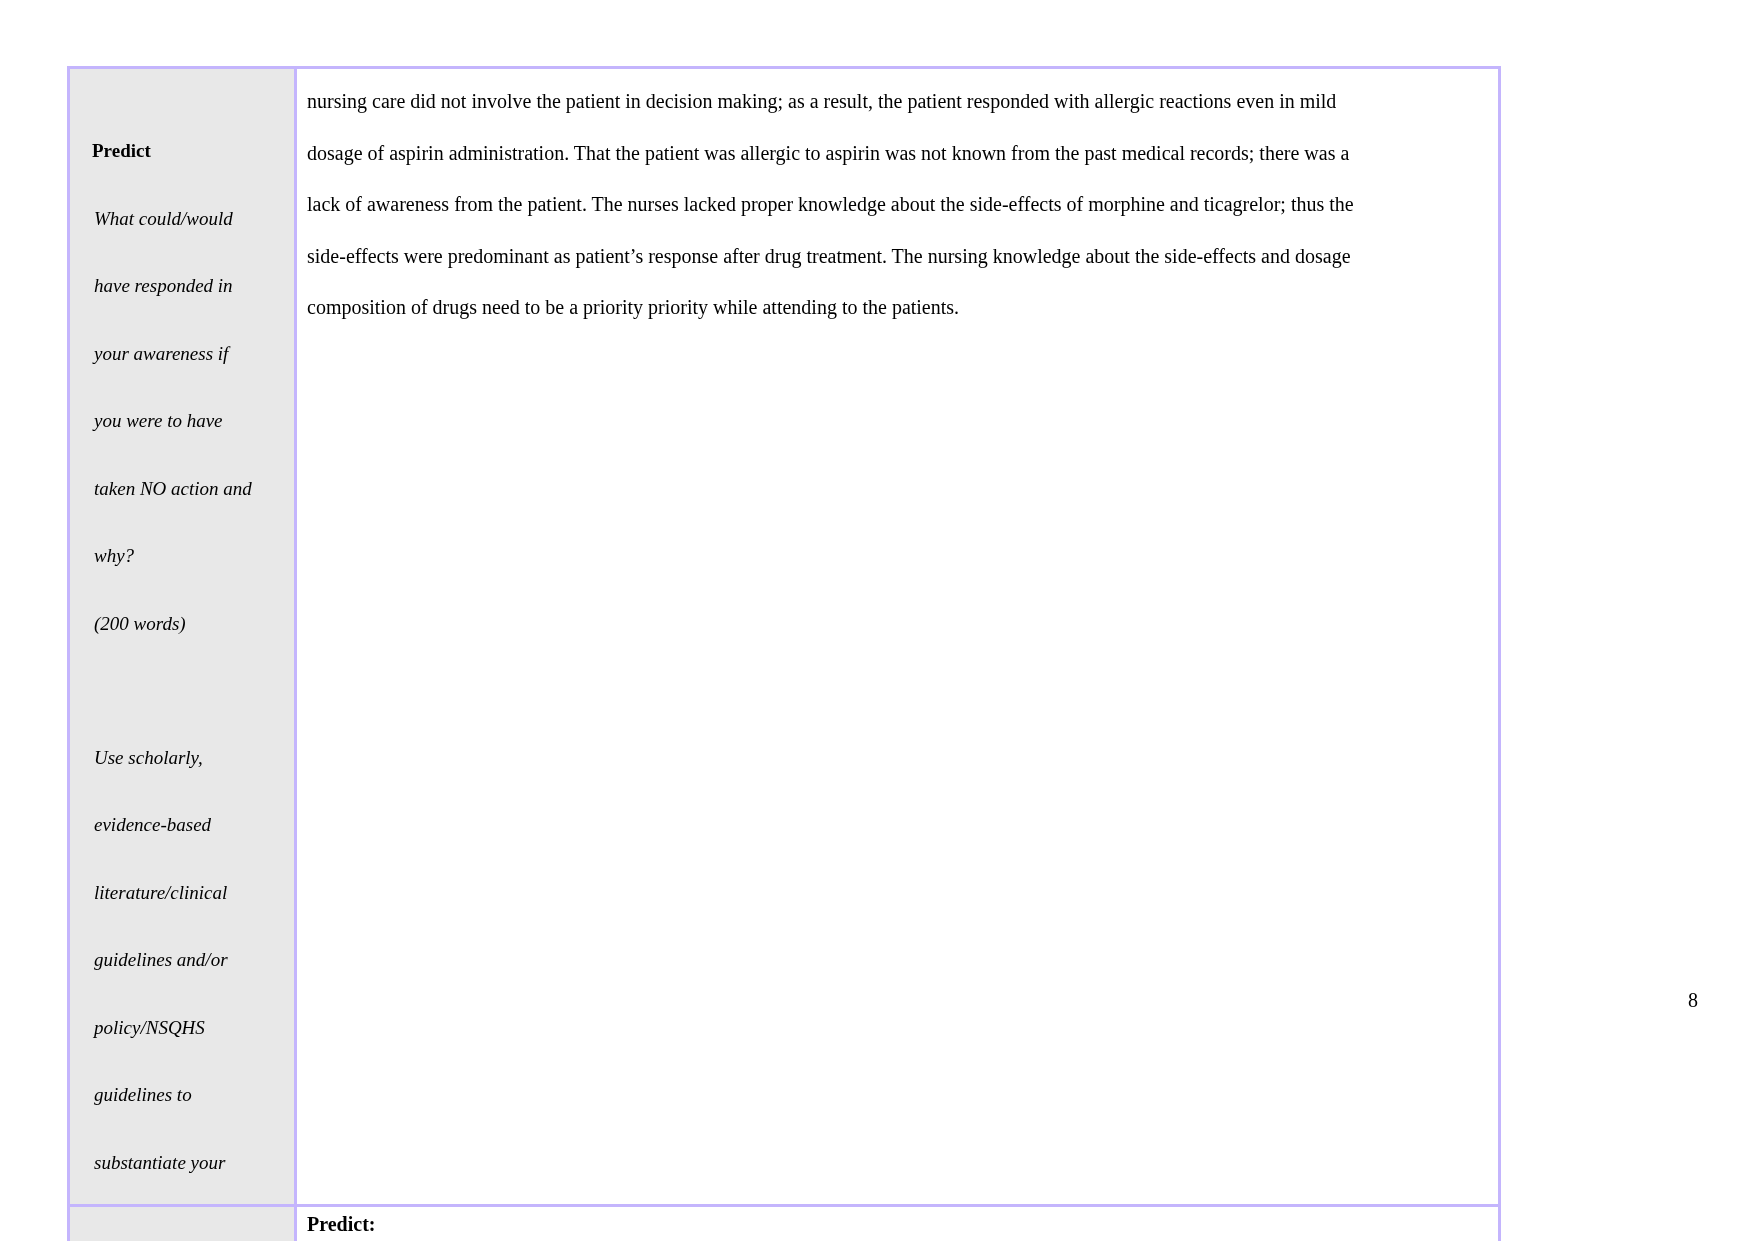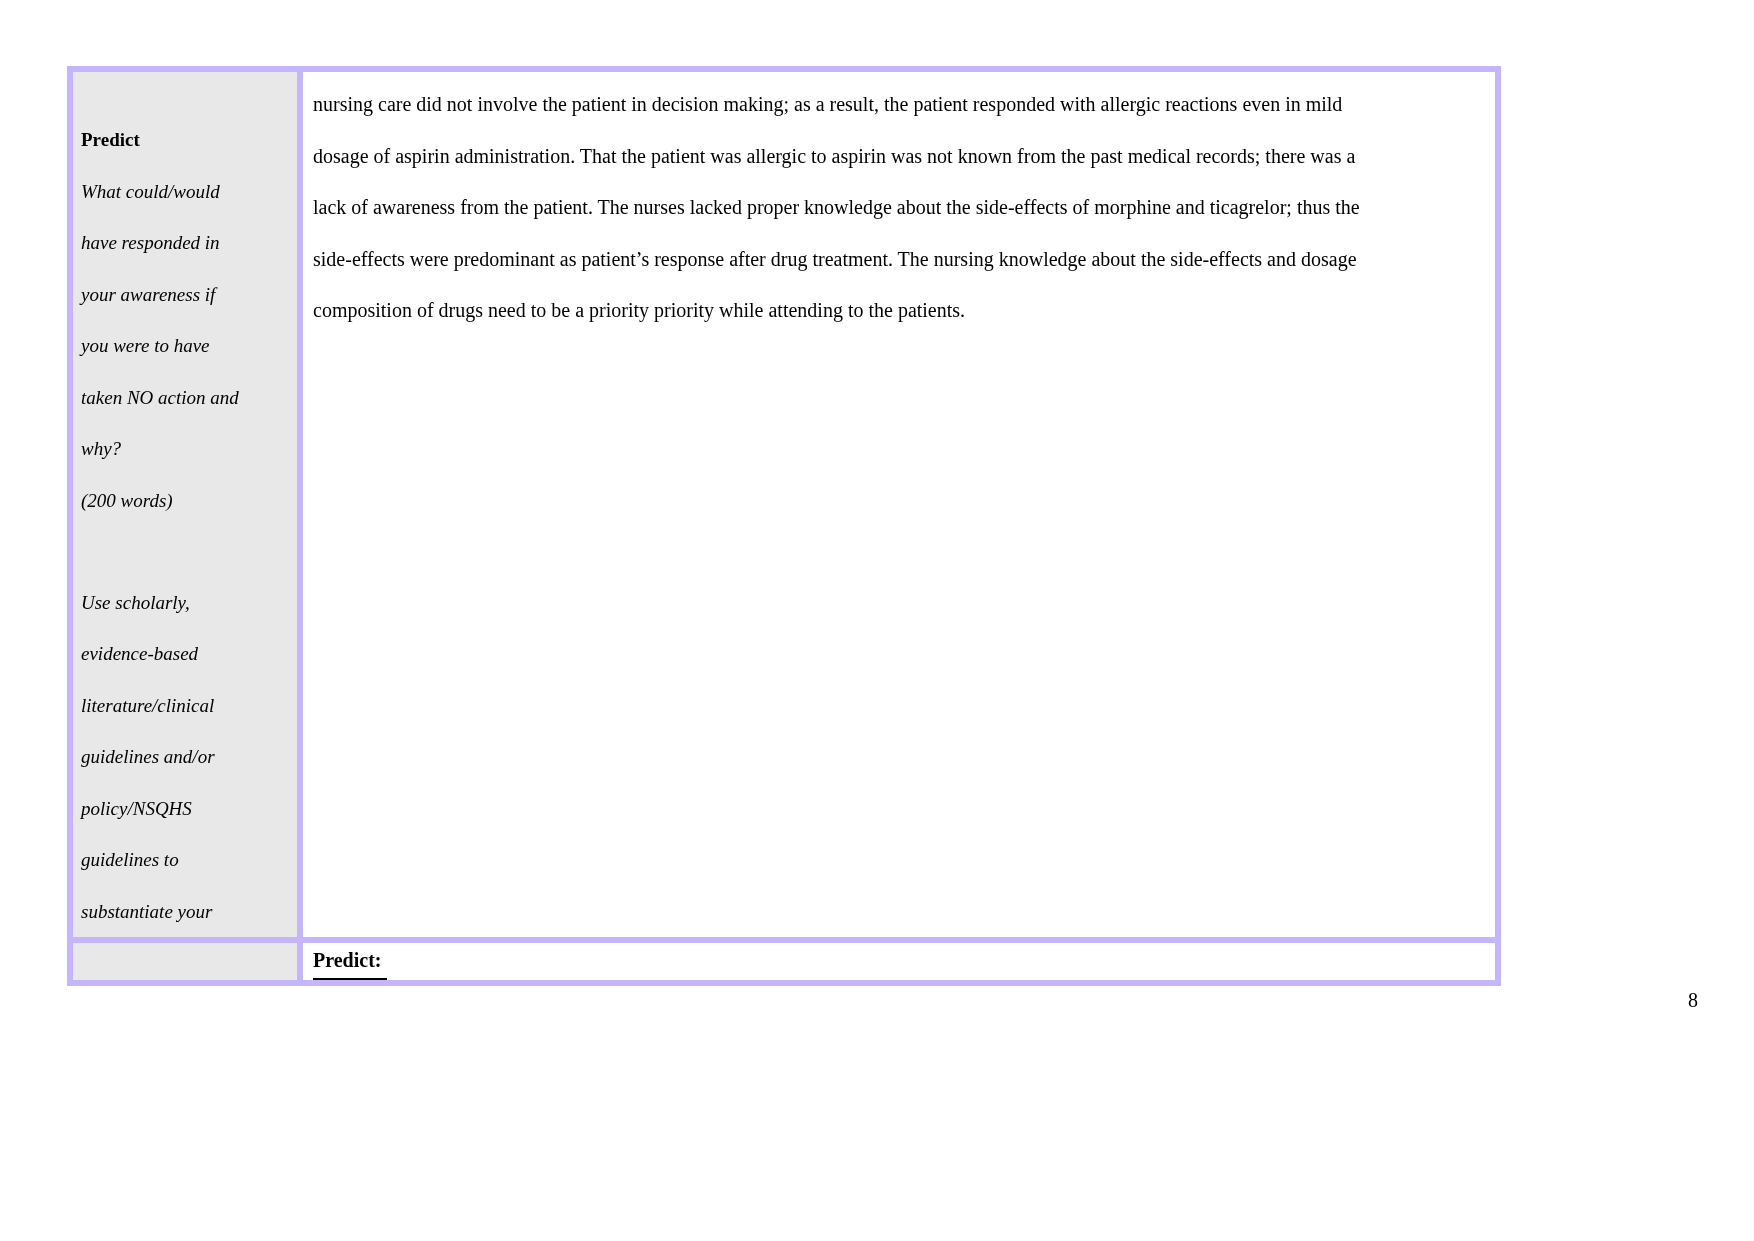--- a/index.html
+++ b/index.html
@@ -30,21 +30,21 @@
   .doc-table {
     position: absolute;
     left: 67px;
     top: 66px;
     width: 1434px;
     border-collapse: collapse;
     table-layout: fixed;
   }
 
   .doc-table td {
-    border: 6px solid #c4b5fd;
+    border: 3px solid #c4b5fd;
     vertical-align: top;
     padding: 0;
   }
 
   td.prompt-cell {
     width: 208px;
     background: #e8e8e8;
     padding: 0 8px 0 8px;
     height: 835px;
   }
@@ -68,30 +68,30 @@
     padding: 0 10px 0 10px;
     border-top: 2px solid #000000;
   }
 
   
   .prompt-title {
     font-weight: bold;
     font-style: normal;
     font-size: 19px;
     line-height: 51.5px;
-    margin: 0;
+    margin: 14px;
     padding-top: 42px;
     white-space: nowrap;
   }
 
   .prompt-line {
     font-style: italic;
     font-size: 19px;
     line-height: 51.5px;
-    margin: 0;
+    margin: 16px;
     white-space: nowrap;
   }
 
   .prompt-line.tight {
     line-height: 51px;
   }
 
   .prompt-spacer {
     height: 51px;
   }

